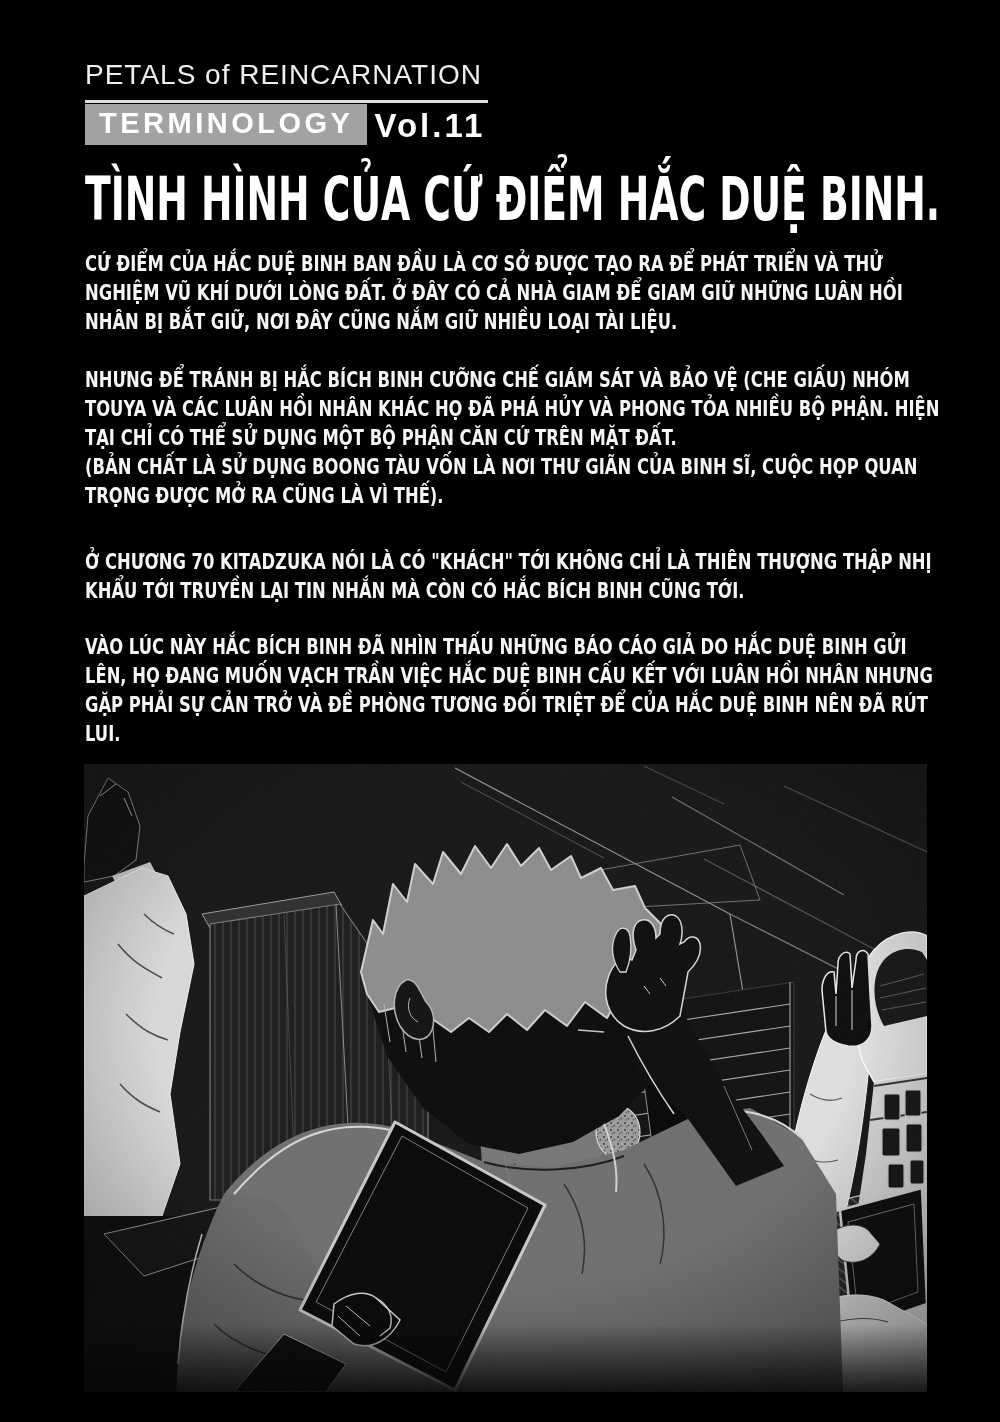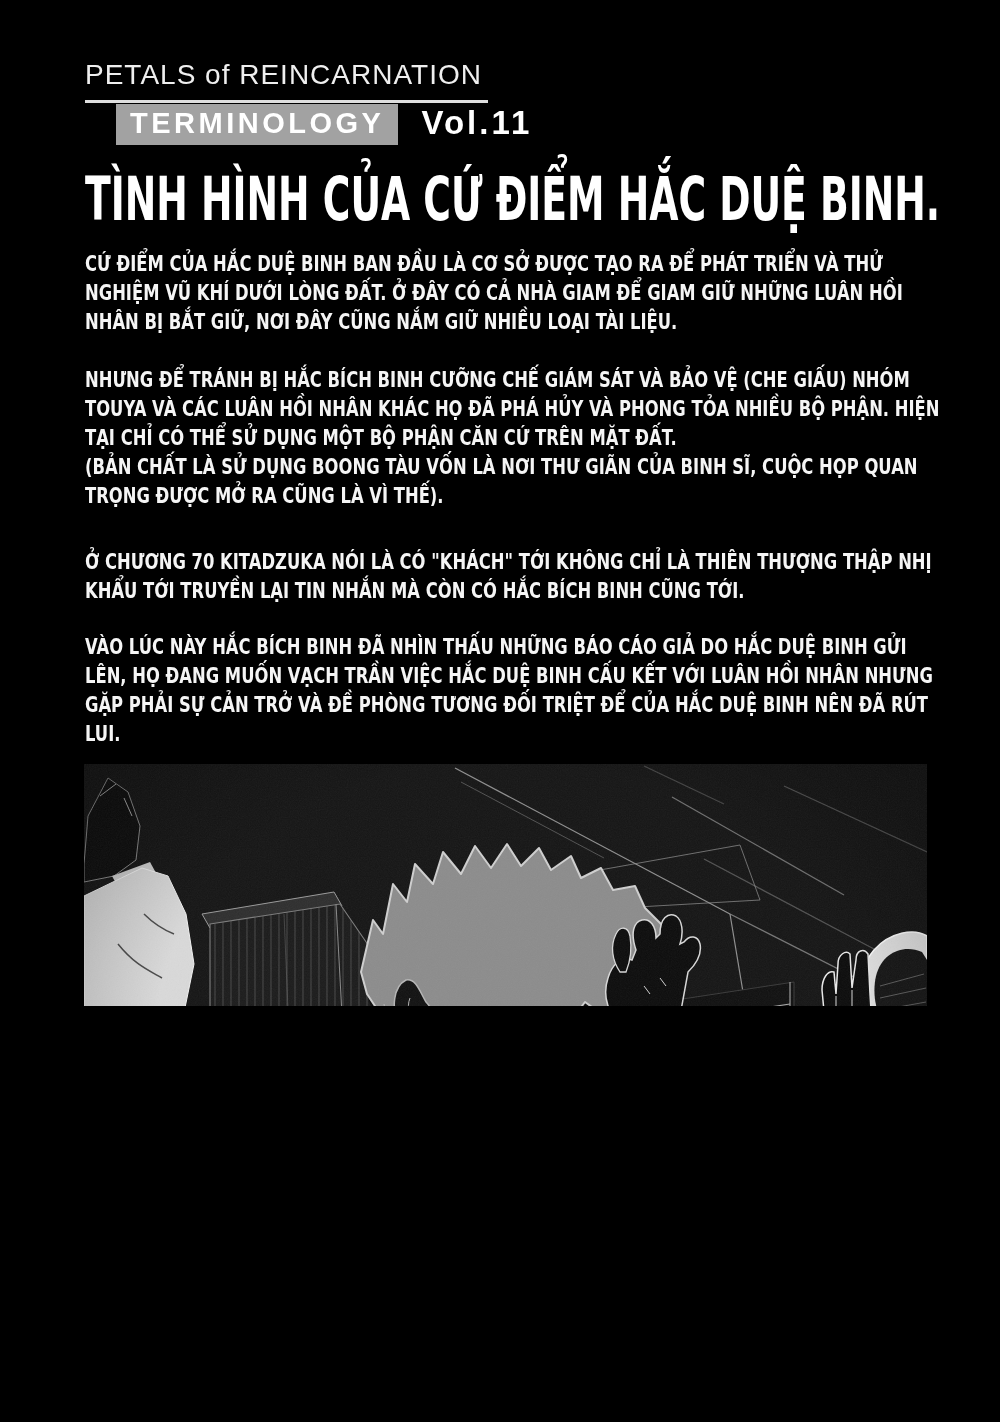--- a/index.html
+++ b/index.html
@@ -1,22 +1,22 @@
 <!DOCTYPE html>
 <html><head>
 <meta charset="utf-8">
 <style>
   html,body{margin:0;padding:0;background:#000;}
-  .page{position:relative;width:1000px;height:1006px;background:#000;overflow:hidden;
+  .page{position:relative;width:1000px;height:1422px;background:#000;overflow:hidden;
         font-family:"DejaVu Sans",sans-serif;color:#f4f4f4;}
   .series{position:absolute;left:85px;top:60px;display:inline-block;
           font-family:"Liberation Sans",sans-serif;font-size:28px;line-height:1.1;
           letter-spacing:1px;color:#efefef;padding-bottom:9px;padding-right:6px;
           border-bottom:3px solid #dedede;white-space:nowrap;}
-  .term-row{position:absolute;left:85px;top:104px;display:flex;align-items:flex-start;gap:23px;margin-left:31px;}
+  .term-row{position:absolute;left:85px;top:104px;display:flex;align-items:flex-end;gap:7px;}
   .term-box{background:#a2a2a2;color:#fff;font-family:"Liberation Sans",sans-serif;
             font-weight:bold;font-size:29px;line-height:1;letter-spacing:3.5px;
             padding:5px 14px 7px 14px;white-space:nowrap;}
   .vol{color:#fff;font-family:"Liberation Sans",sans-serif;font-weight:bold;
        font-size:33px;letter-spacing:3px;white-space:nowrap;}
   .title{position:absolute;left:85px;top:169px;margin:0;color:#ffffff;
          font-size:58px;font-weight:bold;line-height:1;white-space:nowrap;
          transform:scale(0.65,1.04);transform-origin:left top;letter-spacing:0px;}
   .para{position:absolute;left:85px;width:1108px;margin:0;color:#f5f5f5;
         font-weight:bold;font-size:21px;line-height:29px;white-space:pre-line;

